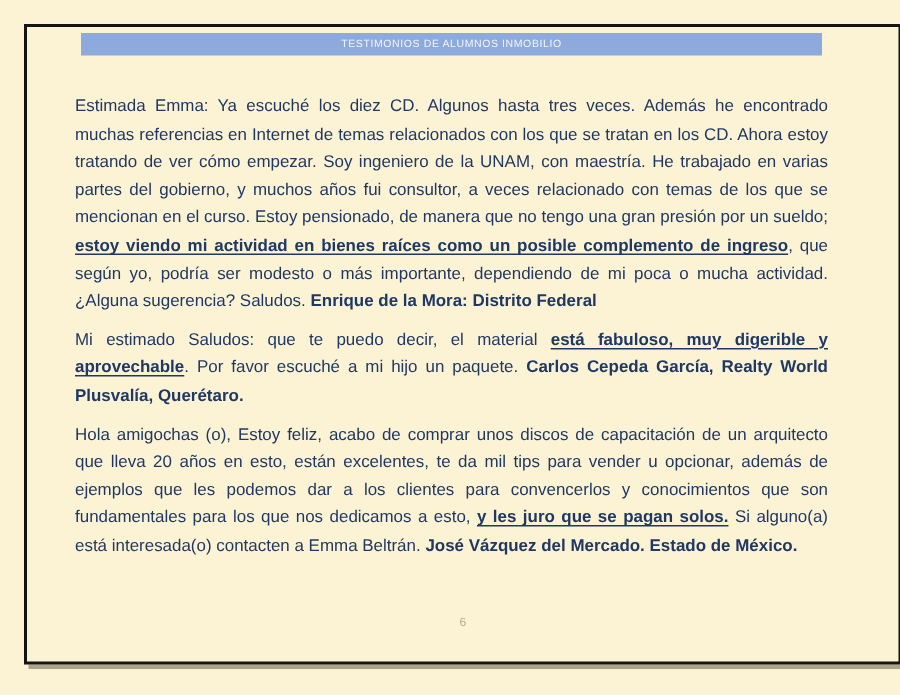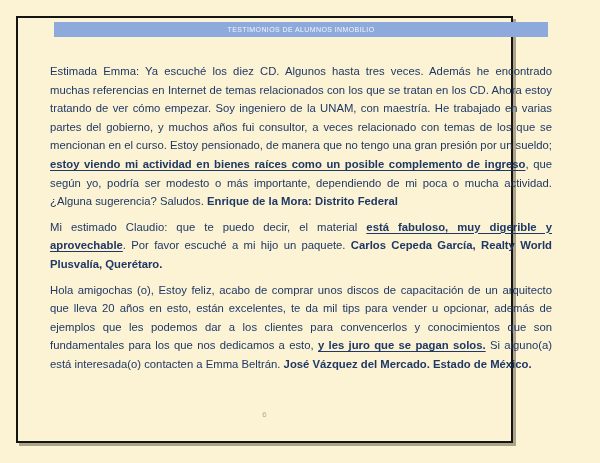--- a/index.html
+++ b/index.html
@@ -16,21 +16,21 @@
     font-family: "Liberation Sans", sans-serif;
   }
   body {
     background: var(--page-background);
     position: relative;
     overflow: hidden;
   }
   .frame {
     position: absolute;
     left: 16px; top: 16px;
-    width: 497px; height: 427px;
+    width: 585px; height: 427px;
     border: 2px solid var(--frame-border);
     background: var(--page-background);
     box-shadow: 3px 3px 0 rgba(105, 97, 78, 0.55);
   }
   .header-bar {
     position: absolute;
     left: 36px; top: 4px;
     width: 494px; height: 15px;
     background: var(--header-bar);
     display: flex;
@@ -72,18 +72,18 @@
 </head>
 <body>
 
 <div class="frame">
   <div class="header-bar">
     <span class="header-title">TESTIMONIOS DE ALUMNOS INMOBILIO</span>
   </div>
 
   <div class="content">
       <p class="para"><span class="seg-normal">Estimada Emma: Ya escuché los diez CD. Algunos hasta tres veces. Además he encontrado muchas referencias en Internet de temas relacionados con los que se tratan en los CD. Ahora estoy tratando de ver cómo empezar. Soy ingeniero de la UNAM, con maestría. He trabajado en varias partes del gobierno, y muchos años fui consultor, a veces relacionado con temas de los que se mencionan en el curso. Estoy pensionado, de manera que no tengo una gran presión por un sueldo; </span><span class="seg-bold-underline">estoy viendo mi actividad en bienes raíces como un posible complemento de ingreso</span><span class="seg-normal">, que según yo, podría ser modesto o más importante, dependiendo de mi poca o mucha actividad. ¿Alguna sugerencia? Saludos. </span><span class="seg-bold">Enrique de la Mora: Distrito Federal</span></p>
-      <p class="para"><span class="seg-normal">Mi estimado Claudio: que te puedo decir, el material </span><span class="seg-bold-underline">está fabuloso, muy digerible y aprovechable</span><span class="seg-normal">. Por favor escuché a mi hijo un paquete. </span><span class="seg-bold">Carlos Cepeda García, Realty World Plusvalía, Querétaro.</span></p>
+      <p class="para"><span class="seg-normal">Mi estimado Saludos: que te puedo decir, el material </span><span class="seg-bold-underline">está fabuloso, muy digerible y aprovechable</span><span class="seg-normal">. Por favor escuché a mi hijo un paquete. </span><span class="seg-bold">Carlos Cepeda García, Realty World Plusvalía, Querétaro.</span></p>
       <p class="para"><span class="seg-normal">Hola amigochas (o), Estoy feliz, acabo de comprar unos discos de capacitación de un arquitecto que lleva 20 años en esto, están excelentes, te da mil tips para vender u opcionar, además de ejemplos que les podemos dar a los clientes para convencerlos y conocimientos que son fundamentales para los que nos dedicamos a esto, </span><span class="seg-bold-underline">y les juro que se pagan solos.</span><span class="seg-normal"> Si alguno(a) está interesada(o) contacten a Emma Beltrán. </span><span class="seg-bold">José Vázquez del Mercado. Estado de México.</span></p>
     </div>
 
   <div class="page-number">6</div>
 </div>
 
 </body></html>

